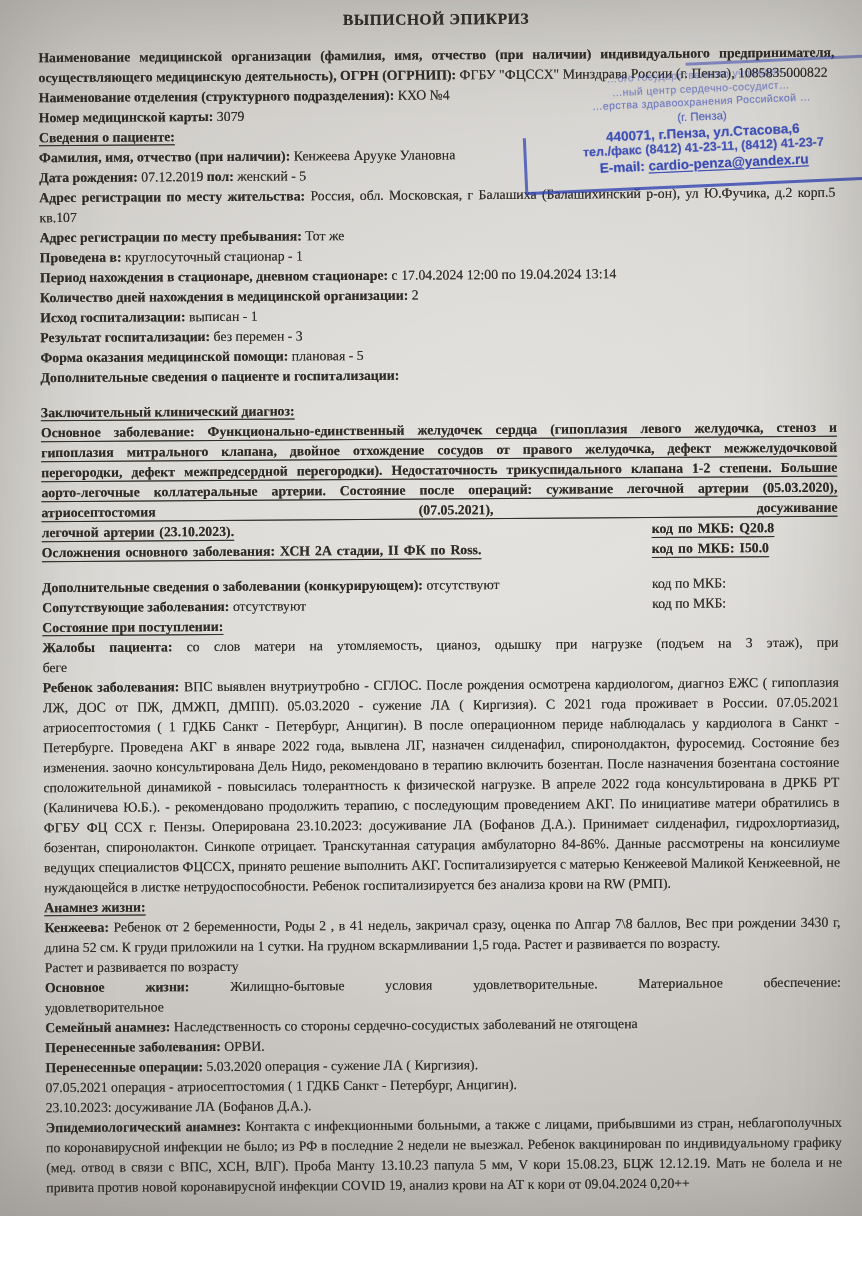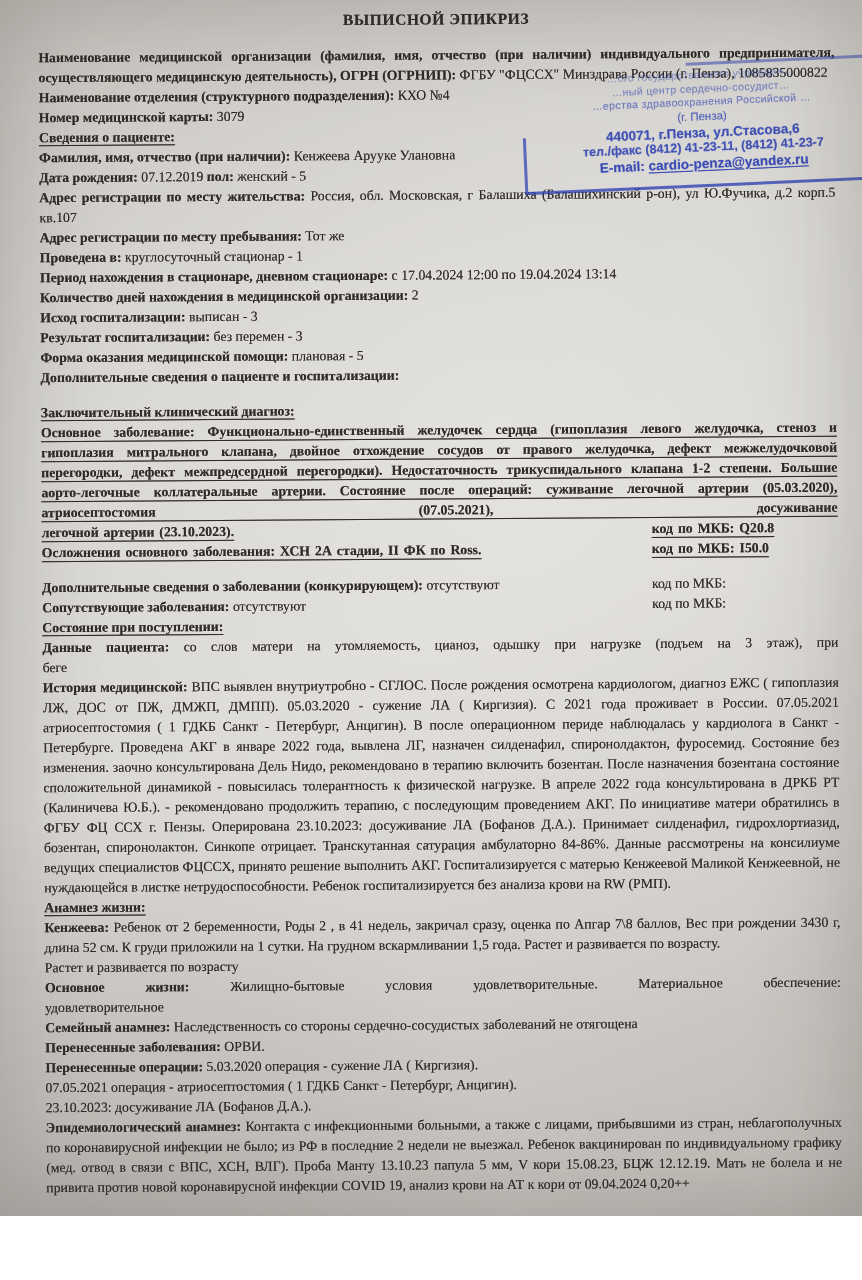--- a/index.html
+++ b/index.html
@@ -93,21 +93,21 @@
     <p><span class="b">Проведена в:</span>
 <span>круглосуточный стационар - 1</span></p>
 
     <p><span class="b">Период нахождения в стационаре, дневном стационаре:</span>
 <span>с 17.04.2024 12:00 по 19.04.2024 13:14</span></p>
 
     <p><span class="b">Количество дней нахождения в медицинской организации:</span>
 <span>2</span></p>
 
     <p><span class="b">Исход госпитализации:</span>
-<span>выписан - 3</span></p>
+<span>выписан - 1</span></p>
 
     <p><span class="b">Результат госпитализации:</span>
 <span>без перемен - 3</span></p>
 
     <p><span class="b">Форма оказания медицинской помощи:</span>
 <span>плановая - 5</span></p>
 
     <p><span class="b">Дополнительные сведения о пациенте и госпитализации:</span></p>
 
     <p class="sec gap-md">Заключительный клинический диагноз:</p>
@@ -131,25 +131,25 @@
     </div>
 
     <div class="row">
       <span class="lft"><span class="b">Сопутствующие заболевания:</span>
 <span>отсутствуют</span></span>
       <span class="mkb">код по МКБ:</span>
     </div>
 
     <p class="sec">Состояние при поступлении:</p>
 
-    <p class="jforce"><span class="b">Данные пациента:</span>
+    <p class="jforce"><span class="b">Жалобы пациента:</span>
 <span>со слов матери на утомляемость, цианоз,  одышку при нагрузке (подъем на 3 этаж), при</span></p>
     <p>беге</p>
 
-    <p class="just"><span class="b">История медицинской:</span>
+    <p class="just"><span class="b">Ребенок заболевания:</span>
 <span>ВПС выявлен внутриутробно - СГЛОС. После рождения осмотрена кардиологом, диагноз ЕЖС ( гипоплазия ЛЖ, ДОС от ПЖ, ДМЖП, ДМПП). 05.03.2020 - сужение ЛА ( Киргизия). С 2021 года проживает в России. 07.05.2021 атриосептостомия ( 1 ГДКБ Санкт - Петербург, Анцигин). В после операционном периде наблюдалась у кардиолога в Санкт - Петербурге. Проведена АКГ в январе 2022 года, вывлена ЛГ, назначен силденафил, спиронолдактон, фуросемид. Состояние без изменения. заочно консультирована Дель Нидо, рекомендовано в терапию включить бозентан. После назначения бозентана состояние сположительной динамикой - повысилась толерантность к физической нагрузке. В апреле 2022 года консультирована в ДРКБ РТ (Калиничева Ю.Б.). - рекомендовано продолжить терапию, с последующим проведением АКГ. По инициативе матери обратились в ФГБУ ФЦ ССХ г. Пензы. Оперирована 23.10.2023: досуживание ЛА (Бофанов Д.А.). Принимает силденафил, гидрохлортиазид, бозентан, спиронолактон. Синкопе отрицает. Транскутанная сатурация амбулаторно 84-86%. Данные рассмотрены на консилиуме ведущих специалистов ФЦССХ, принято решение выполнить АКГ. Госпитализируется с матерью Кенжеевой Маликой Кенжеевной, не нуждающейся в листке нетрудоспособности. Ребенок госпитализируется без анализа крови на RW (РМП).</span></p>
 
     <p class="sec">Анамнез жизни:</p>
 
     <p class="just"><span class="b">Кенжеева:</span>
 <span>Ребенок от 2 беременности, Роды 2 , в 41 недель, закричал сразу, оценка по Апгар 7\8 баллов, Вес при рождении 3430 г, длина 52 см. К груди приложили на 1 сутки. На грудном вскармливании 1,5 года. Растет и развивается по возрасту.</span></p>
 
     <p>Растет и развивается по возрасту</p>
 
     <p class="jforce"><span class="b">Основное жизни:</span>

